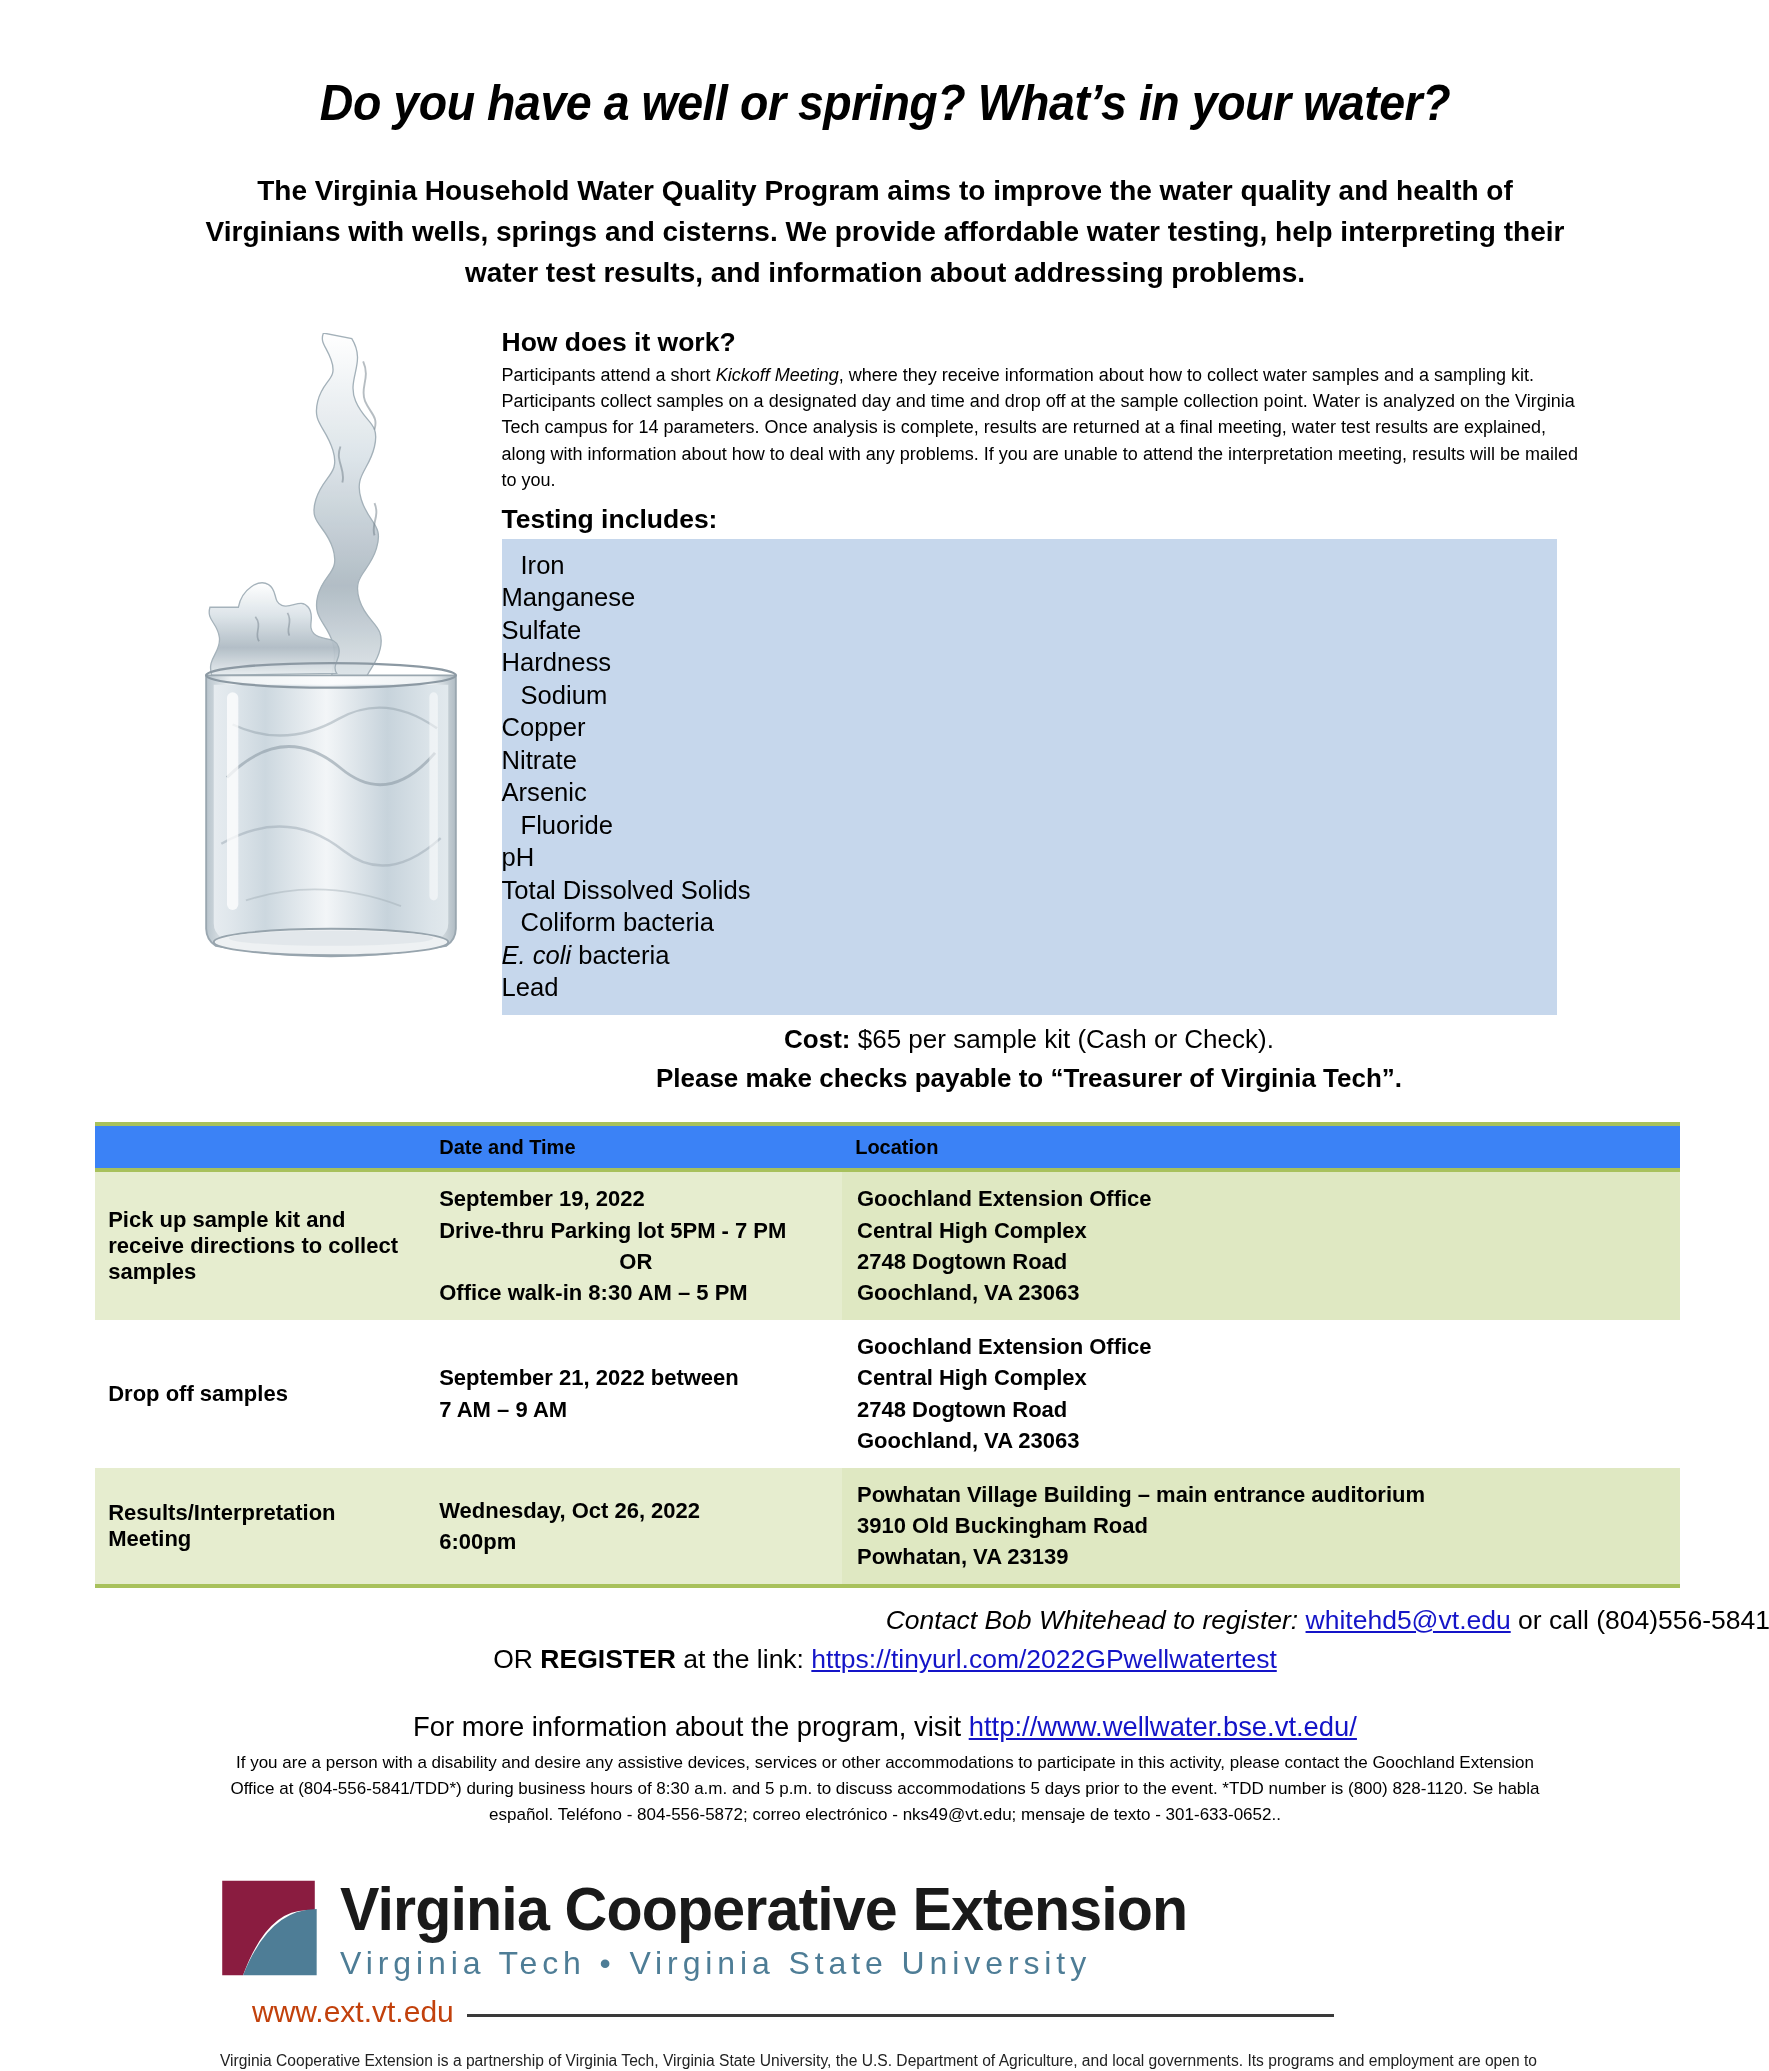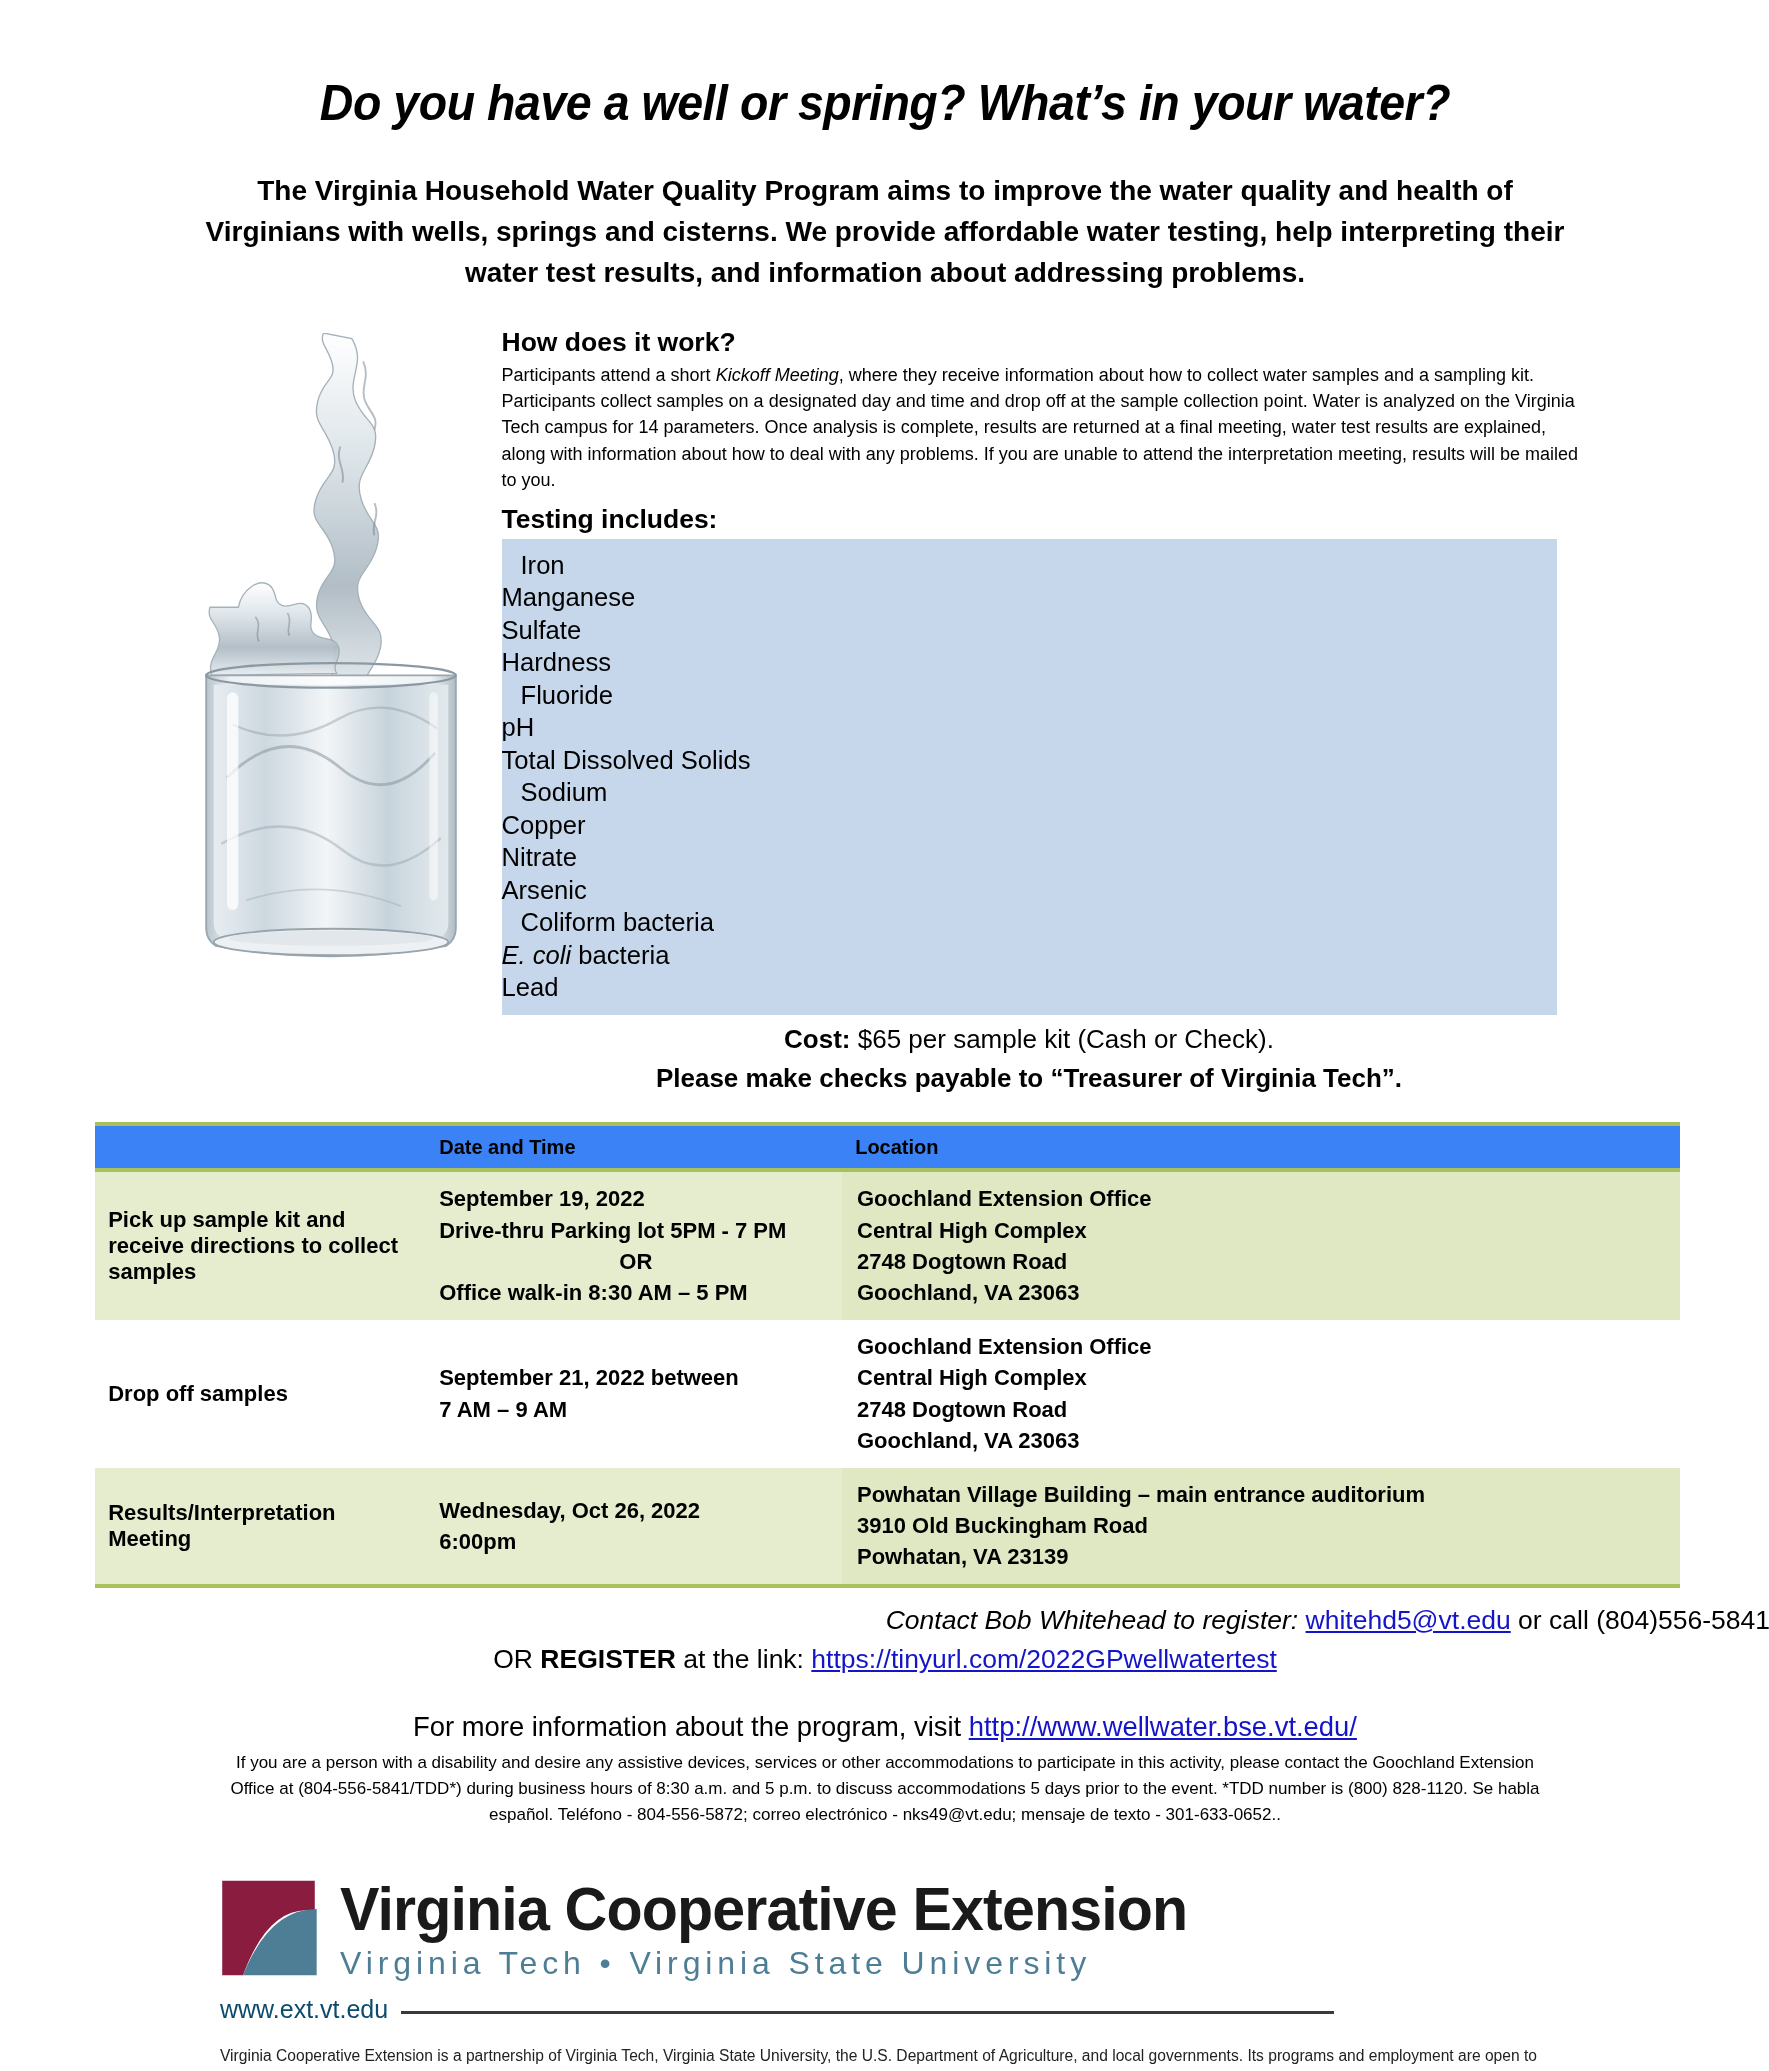--- a/index.html
+++ b/index.html
@@ -204,23 +204,24 @@
     white-space: nowrap;
   }
   .url-row {
     display: flex;
     align-items: center;
     margin-top: 13.2px;
     padding-left: 220px;
     width: 1334px;
   }
   .url-text {
-    font-size: 25px;
-    color: #0c4a6e;
+    font-size: 30px;
+    color: #c2410c;
     white-space: nowrap;
+    margin-left: 32px;
   }
   .url-rule {
     flex: 1 1 auto;
     height: 2.8px;
     background: #3a3a3a;
     margin-left: 13.2px;
     margin-bottom: -5.7px;
   }
   .footnote {
     margin: 21px auto 0 220px;
@@ -300,30 +301,30 @@
       <div class="h-testing">Testing includes:</div>
 
       <div class="param-box">
         <div class="param-row">
           <div class="p-c1">Iron</div>
           <div class="p-c2">Manganese</div>
           <div class="p-c3">Sulfate</div>
           <div class="p-c4">Hardness</div>
         </div>
         <div class="param-row">
+          <div class="p-c1">Sodium</div>
+          <div class="p-c2">Copper</div>
+          <div class="p-c3">Nitrate</div>
+          <div class="p-c4">Arsenic</div>
+        </div>
+        <div class="param-row">
           <div class="p-c1">Fluoride</div>
           <div class="p-c2">pH</div>
           <div class="p-c3">Total Dissolved Solids</div>
           <div class="p-c4"></div>
-        </div>
-        <div class="param-row">
-          <div class="p-c1">Sodium</div>
-          <div class="p-c2">Copper</div>
-          <div class="p-c3">Nitrate</div>
-          <div class="p-c4">Arsenic</div>
         </div>
         <div class="param-row">
           <div class="p-c1">Coliform bacteria</div>
           <div class="p-c2"><i>E. coli</i><span> bacteria</span></div>
           <div class="p-c3">Lead</div>
           <div class="p-c4"></div>
         </div>
       </div>
 
       <div class="cost-line"><b>Cost:</b><span> $65 per sample kit (Cash or Check).</span></div>

